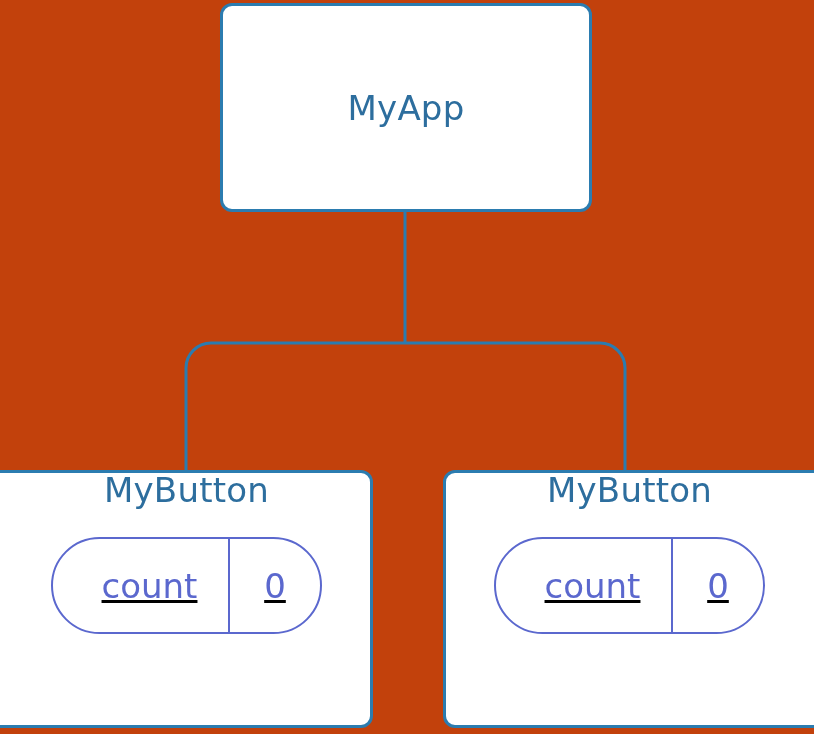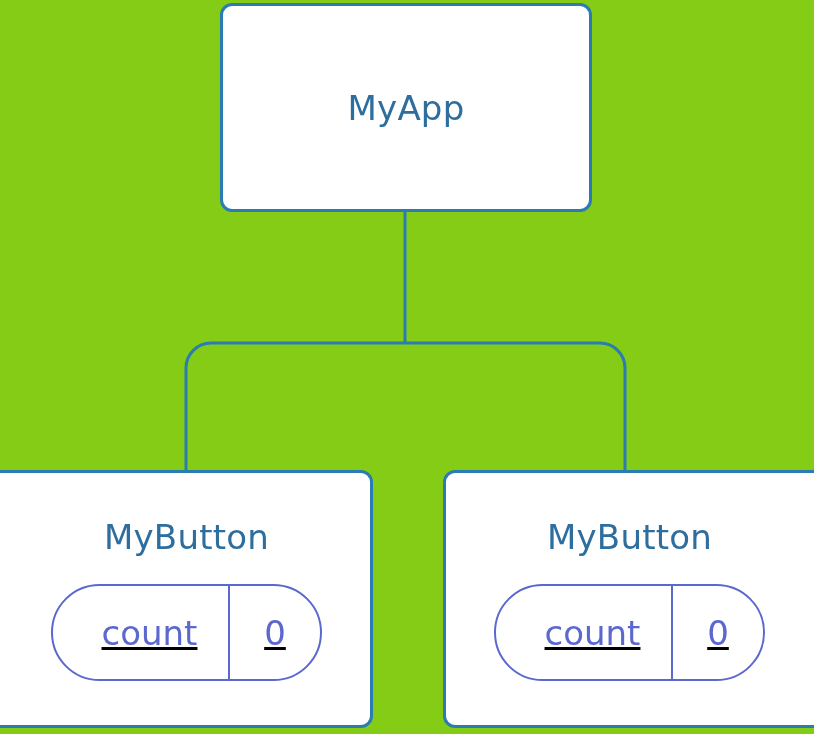--- a/index.html
+++ b/index.html
@@ -9,21 +9,21 @@
   body {
     width: 814px;
     height: 734px;
     overflow: hidden;
     font-family: "DejaVu Sans", "Liberation Sans", sans-serif;
   }
   #canvas {
     position: relative;
     width: 814px;
     height: 734px;
-    background: #84cc16;
+    background: #c2410c;
     overflow: hidden;
   }
   #edges {
     position: absolute;
     left: 0;
     top: 0;
     width: 814px;
     height: 734px;
   }
   .node {
@@ -71,21 +71,20 @@
     flex-direction: column;
     align-items: center;
   }
   #node-child-0 .child-inner {
     margin-left: 12px;
   }
   #node-child-1 .child-inner {
     margin-right: 12px;
   }
   .child-title {
-    margin-top: 47px;
   }
   .state-pill {
     margin-top: 30px;
     height: 97px;
     border: 2px solid #5b68ce;
     border-radius: 49px;
     box-sizing: border-box;
     display: flex;
     align-items: stretch;
     background: #ffffff;

